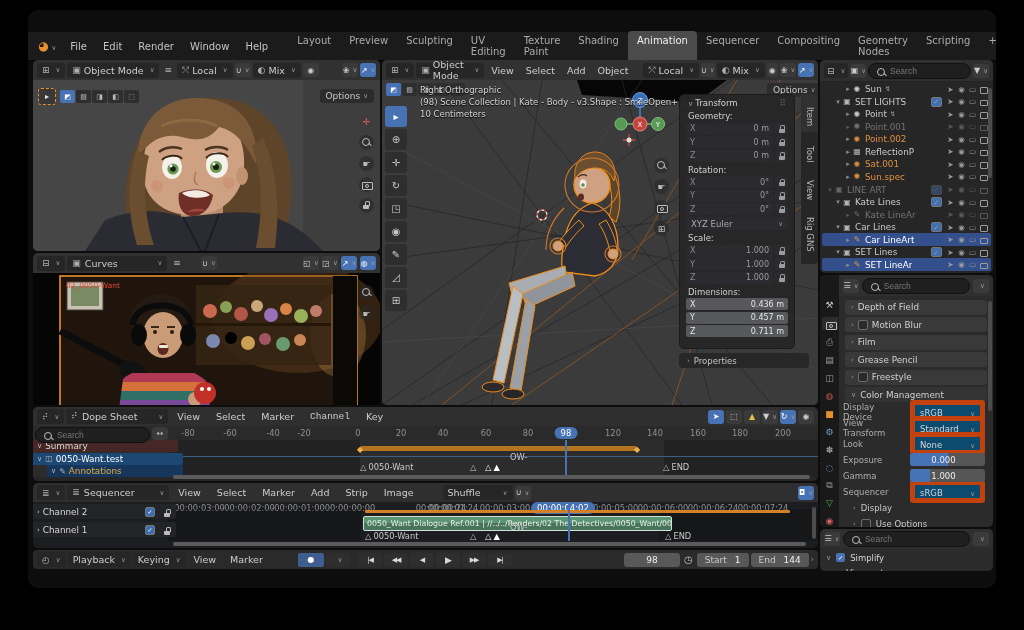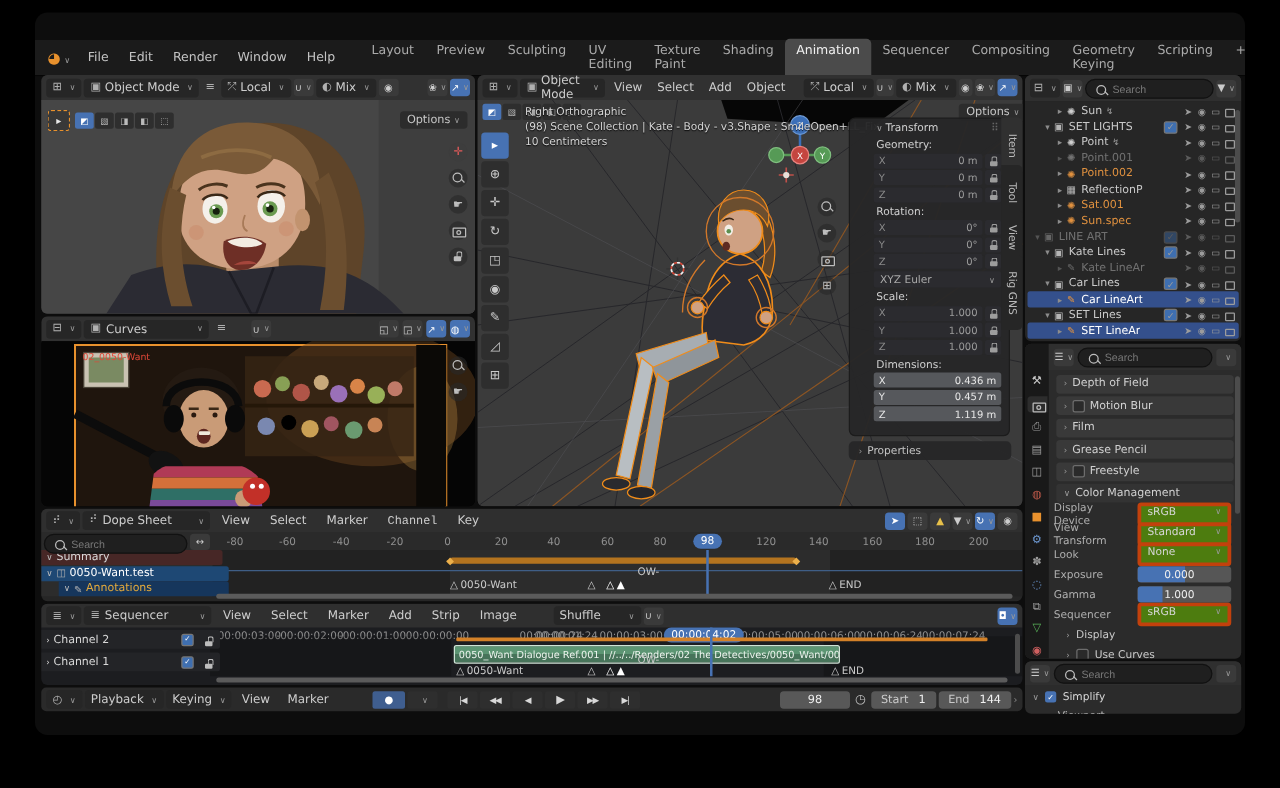--- a/index.html
+++ b/index.html
@@ -94,22 +94,22 @@
   .ptabs{position:absolute;left:0;top:0;bottom:0;width:19px;background:#191919;display:flex;flex-direction:column;
          align-items:center;padding-top:24px;gap:6.5px;}
   .ptab{width:16px;height:13px;display:flex;align-items:center;justify-content:center;font-size:9px;color:#9c9c9c;border-radius:3px 0 0 3px;}
   .ptab.on{background:#2d2d2d;}
   .psec{background:#393939;border-radius:3px;margin:2.5px 6px;height:15px;display:flex;align-items:center;
         font-size:8.8px;color:#d0d0d0;gap:4px;padding:0 6px;}
   .psec .tw{color:#9a9a9a;font-size:7px;}
   .pchk{width:8px;height:8px;border:1px solid #6d6d6d;border-radius:2px;background:#2a2a2a;}
   .prow{display:flex;align-items:center;margin:3px 8px 3px 4px;font-size:8.5px;color:#aeaeae;height:13px;gap:5px;}
   .prow .lb{width:62px;text-align:left;flex-shrink:0;}
-  .pdrop{flex:1;background:#4d7c0f;border:3px solid #c2410c;border-radius:3px;height:13px;display:flex;
-         align-items:flex-start;justify-content:space-between;padding:0 5px;color:#d6d6d6;}
+  .pdrop{flex:1;background:#0c4a6e;border:5px solid #c2410c;border-radius:3px;height:13px;display:flex;
+         align-items:flex-end;justify-content:space-between;padding:0 5px;color:#d6d6d6;}
   .pslide{flex:1;background:#565656;border-radius:3px;height:13px;position:relative;overflow:hidden;}
   .pslide .fill{position:absolute;left:0;top:0;bottom:0;background:#4772b3;}
   .pslide .v{position:absolute;left:0;right:8px;top:0;bottom:0;display:flex;align-items:center;
              justify-content:center;color:#eee;font-size:8.5px;}
   .bluechk{width:9px;height:9px;background:#4772b3;border-radius:2px;color:#fff;font-size:6.5px;display:flex;
            align-items:center;justify-content:center;}
   
   .dshdr{position:absolute;left:0;top:0;right:0;height:19px;background:#2f2f2f;display:flex;align-items:center;
          gap:2px;padding:0 4px;font-size:9.5px;color:#cdcdcd;}
   .tick{position:absolute;color:#8f8f8f;font-size:8.3px;transform:translateX(-50%);top:2px;}
@@ -148,21 +148,21 @@
     <div style="display:flex;margin-left:12px;">
       <span class="wtab">Layout</span>
       <span class="wtab">Preview</span>
       <span class="wtab">Sculpting</span>
       <span class="wtab">UV Editing</span>
       <span class="wtab">Texture Paint</span>
       <span class="wtab">Shading</span>
       <span class="wtab active">Animation</span>
       <span class="wtab">Sequencer</span>
       <span class="wtab">Compositing</span>
-      <span class="wtab">Geometry Keying</span>
+      <span class="wtab">Geometry Nodes</span>
       <span class="wtab">Scripting</span>
       <span class="wtab">+</span>
     </div>
 
   </div>
 
   <div class="ed" style="left:5px;top:50px;width:347px;height:191px;">
     <div class="edhdr">
       <span class="hbox dd">
             <span class="hic">⊞</span>
@@ -464,21 +464,21 @@
         <span class="vtool">⊞</span>
       </div>
       
       <div class="abs" style="left:272px;top:78px;display:flex;flex-direction:column;align-items:center;">
         <span class="navico mag"></span>
         <span class="navico">☛</span>
         <span class="navico camico"></span>
         <span class="navico">⊞</span>
       </div>
       
-      <div id="tpanel" style="left:297px;top:14px;width:114px;height:253px;padding-left:13px;">
+      <div id="tpanel" style="left:297px;top:14px;width:114px;height:253px;">
         <div class="tgl" style="display:flex;justify-content:space-between;">
           <span><span style="font-size:7px;color:#9a9a9a;">∨ </span><span>Transform</span></span>
               <span style="color:#666;">⠿</span>
         </div>
         <div class="tgl">Geometry:</div>
         <div class="trow">
               <span class="tfield">
                 <span class="ax">X</span>
                 <span class="val">0 m</span>
               </span>
@@ -554,21 +554,21 @@
             </div>
         <div class="trow">
               <span class="tfield dimf">
                 <span class="ax">Y</span>
                 <span class="val">0.457 m</span>
               </span>
             </div>
         <div class="trow">
               <span class="tfield dimf">
                 <span class="ax">Z</span>
-                <span class="val">1.119 m</span>
+                <span class="val">0.711 m</span>
               </span>
             </div>
       </div>
       <div class="abs" style="left:297px;top:273px;width:114px;height:15px;background:rgba(38,38,40,.96);border-radius:4px;display:flex;align-items:center;padding:0 8px;font-size:8.5px;color:#c3c3c3;gap:4px;">
         <span style="font-size:7px;color:#9a9a9a;">›</span>
             <span>Properties</span>
       </div>
       
       <div class="sidetab" style="right:0;top:14px;height:34px;background:#303030;">Item</div>
       <div class="sidetab" style="right:0;top:52px;height:32px;">Tool</div>
@@ -857,21 +857,21 @@
               <span>sRGB</span>
             </span>
           </div>
       <div class="prow" style="margin-left:14px;">
             <span class="tw" style="color:#9a9a9a;font-size:7px;">›</span>
             <span style="color:#c9c9c9;">Display</span>
           </div>
       <div class="prow" style="margin-left:14px;margin-top:0;">
             <span class="tw" style="color:#9a9a9a;font-size:7px;">›</span>
             <span class="pchk"></span>
-            <span style="color:#c9c9c9;">Use Curves</span>
+            <span style="color:#c9c9c9;">Use Options</span>
           </div>
     </div>
     <div class="vscroll" style="right:1px;top:26px;height:110px;"></div>
   </div>
 
   <div class="ed" style="left:792px;top:519px;width:173px;height:42px;background:#2b2b2b;">
     <div class="abs" style="left:0;top:0;right:0;height:19px;background:#2f2f2f;display:flex;align-items:center;padding:0 4px;gap:3px;">
       <span class="grayic dd">☰</span>
       <span class="srch">
         <span class="mag" style="width:12px;height:12px;position:relative;display:inline-block;"></span>
@@ -913,21 +913,21 @@
         <span class="grayic dd">▼</span>
         <span class="blueic dd">↻</span>
         <span class="grayic">◉</span>
       </span>
     </div>
 
     <div class="abs" style="left:0;top:19px;right:0;height:14px;background:#2a2a2a;">
       <span class="tick" style="left:155px;">-80</span>
           <span class="tick" style="left:197px;">-60</span>
       <span class="tick" style="left:240px;">-40</span>
-          <span class="tick" style="left:283px;">-20</span>
+          <span class="tick" style="left:271px;">-20</span>
       <span class="tick" style="left:325px;">0</span>
           <span class="tick" style="left:368px;">20</span>
       <span class="tick" style="left:410px;">40</span>
           <span class="tick" style="left:453px;">60</span>
       <span class="tick" style="left:495px;">80</span>
           <span class="tick" style="left:580px;">120</span>
       <span class="tick" style="left:622px;">140</span>
           <span class="tick" style="left:665px;">160</span>
       <span class="tick" style="left:707px;">180</span>
           <span class="tick" style="left:750px;">200</span>

